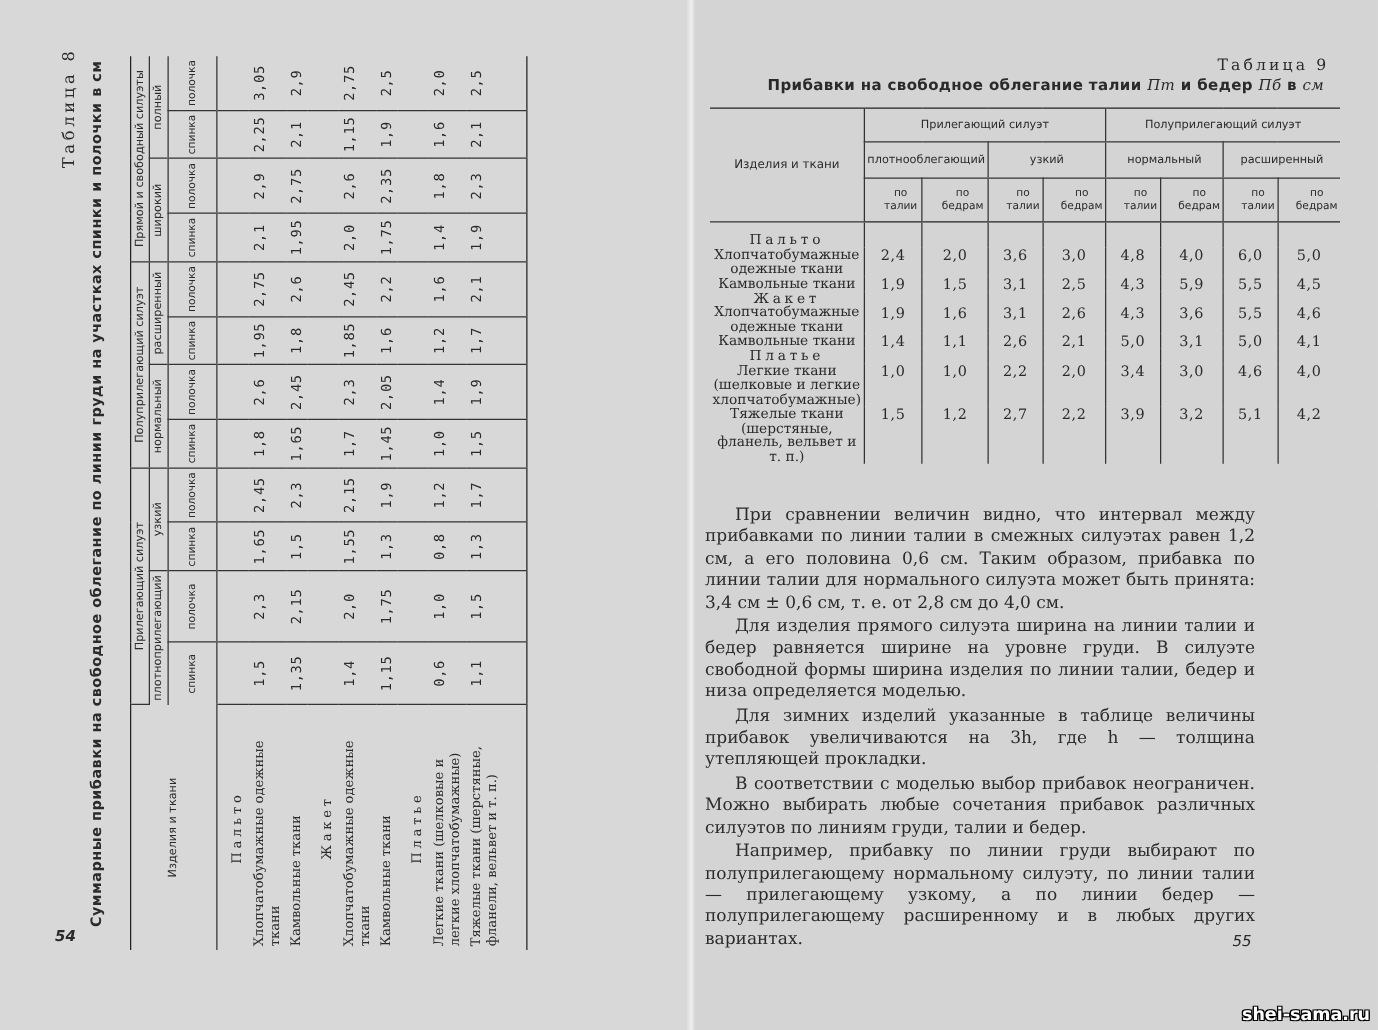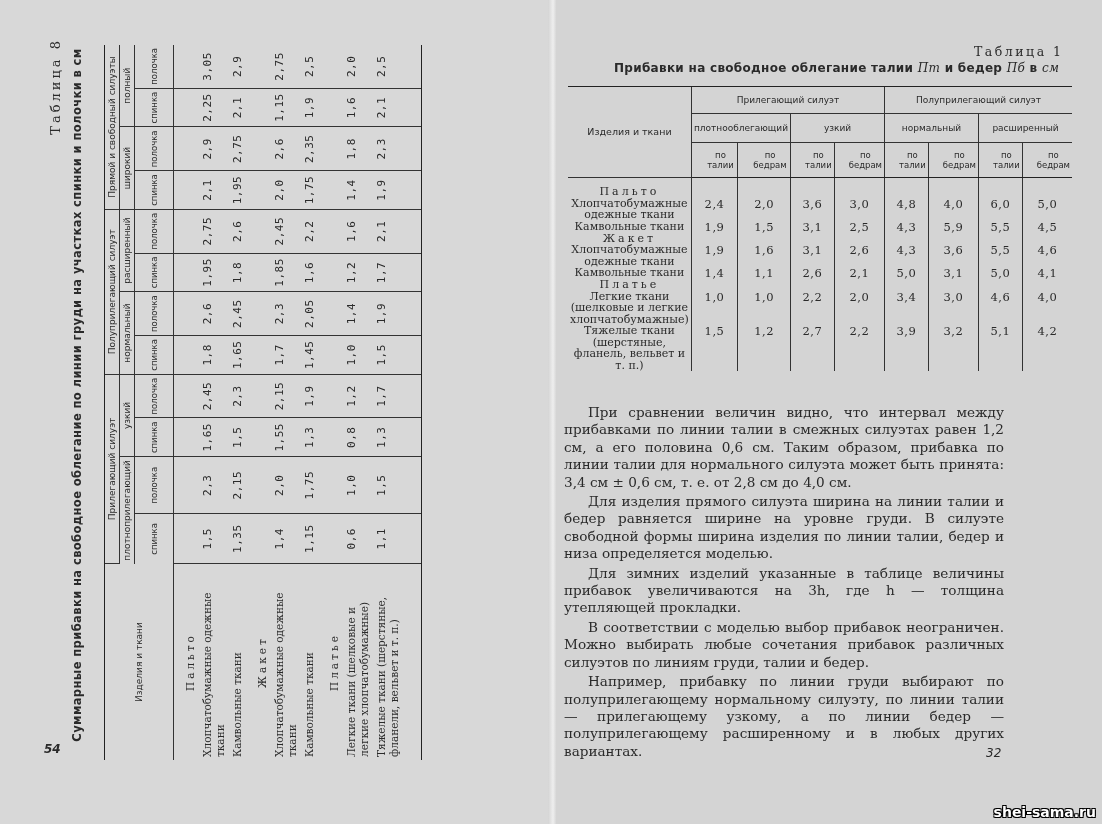--- a/index.html
+++ b/index.html
@@ -234,21 +234,21 @@
         </tbody>
     </table>
   </div>
   <div class="pg-num" style="left:44px; top:742px;">54</div>
 </div>
 
 <div class="gutter"></div>
 <div class="gutter-line"></div>
 
 <div class="page" id="right-page">
-  <div class="t9-caption">Таблица 1</div>
+  <div class="t9-caption">Таблица 9</div>
   <div class="t9-title">
     <span>Прибавки на свободное облегание талии </span><i>Пт</i><span> и бедер </span><i>Пб</i><span> в </span><i>см</i>
   </div>
 
   <table class="t9">
     <thead>
       <tr>
         <th class="first" rowspan="3">Изделия и ткани</th>
         <th colspan="4">Прилегающий силуэт</th>
         <th colspan="4">Полуприлегающий силуэт</th>
@@ -374,15 +374,15 @@
   </table>
 
   <div class="body-text">
     <p>При сравнении величин видно, что интервал между прибавками по линии талии в смежных силуэтах равен 1,2 см, а его половина 0,6 см. Таким образом, прибавка по линии талии для нормального силуэта может быть принята: 3,4 см ± 0,6 см, т. е. от 2,8 см до 4,0 см.</p>
     <p>Для изделия прямого силуэта ширина на линии талии и бедер равняется ширине на уровне груди. В силуэте свободной формы ширина изделия по линии талии, бедер и низа определяется моделью.</p>
     <p>Для зимних изделий указанные в таблице величины прибавок увеличиваются на 3h, где h — толщина утепляющей прокладки.</p>
     <p>В соответствии с моделью выбор прибавок неограничен. Можно выбирать любые сочетания прибавок различных силуэтов по линиям груди, талии и бедер.</p>
     <p>Например, прибавку по линии груди выбирают по полуприлегающему нормальному силуэту, по линии талии — прилегающему узкому, а по линии бедер — полуприлегающему расширенному и в любых других вариантах.</p>
   </div>
 
-  <div class="pg-num" style="left:430px; top:746px; font-weight:normal;">32</div>
+  <div class="pg-num" style="left:430px; top:746px; font-weight:normal;">55</div>
   <div class="watermark">shei-sama.ru</div>
 </div>
 
 </body></html>

